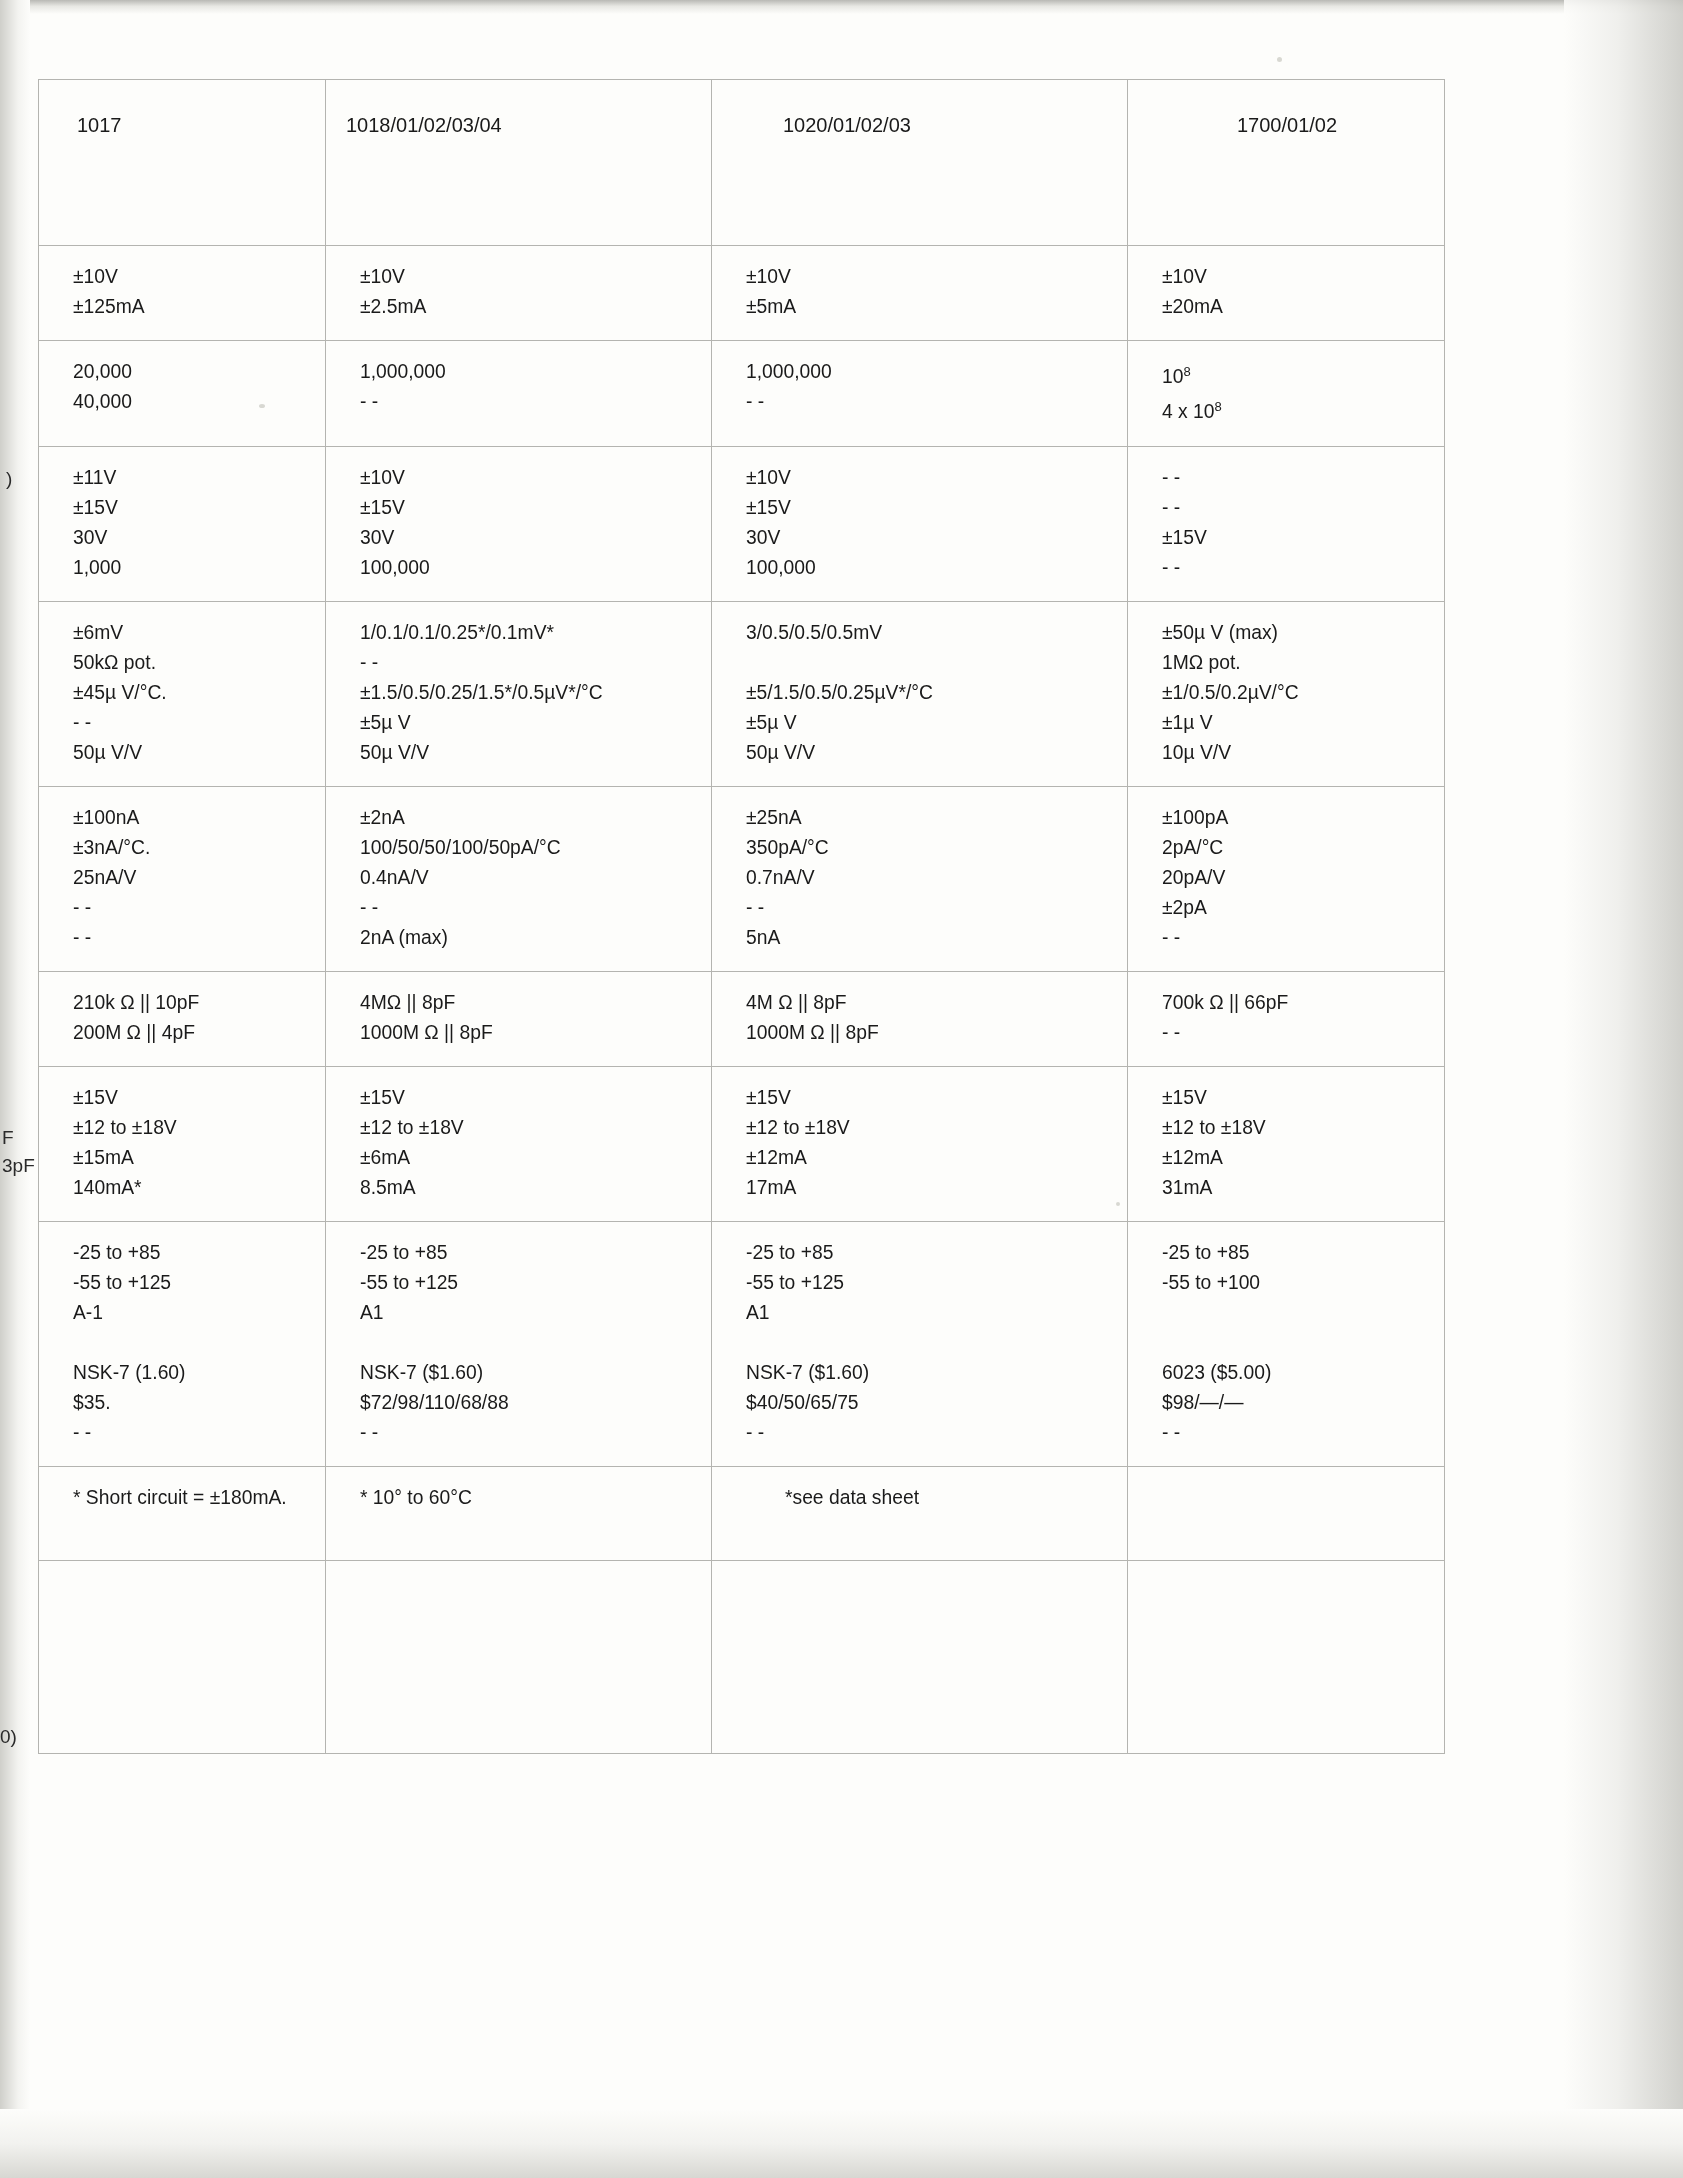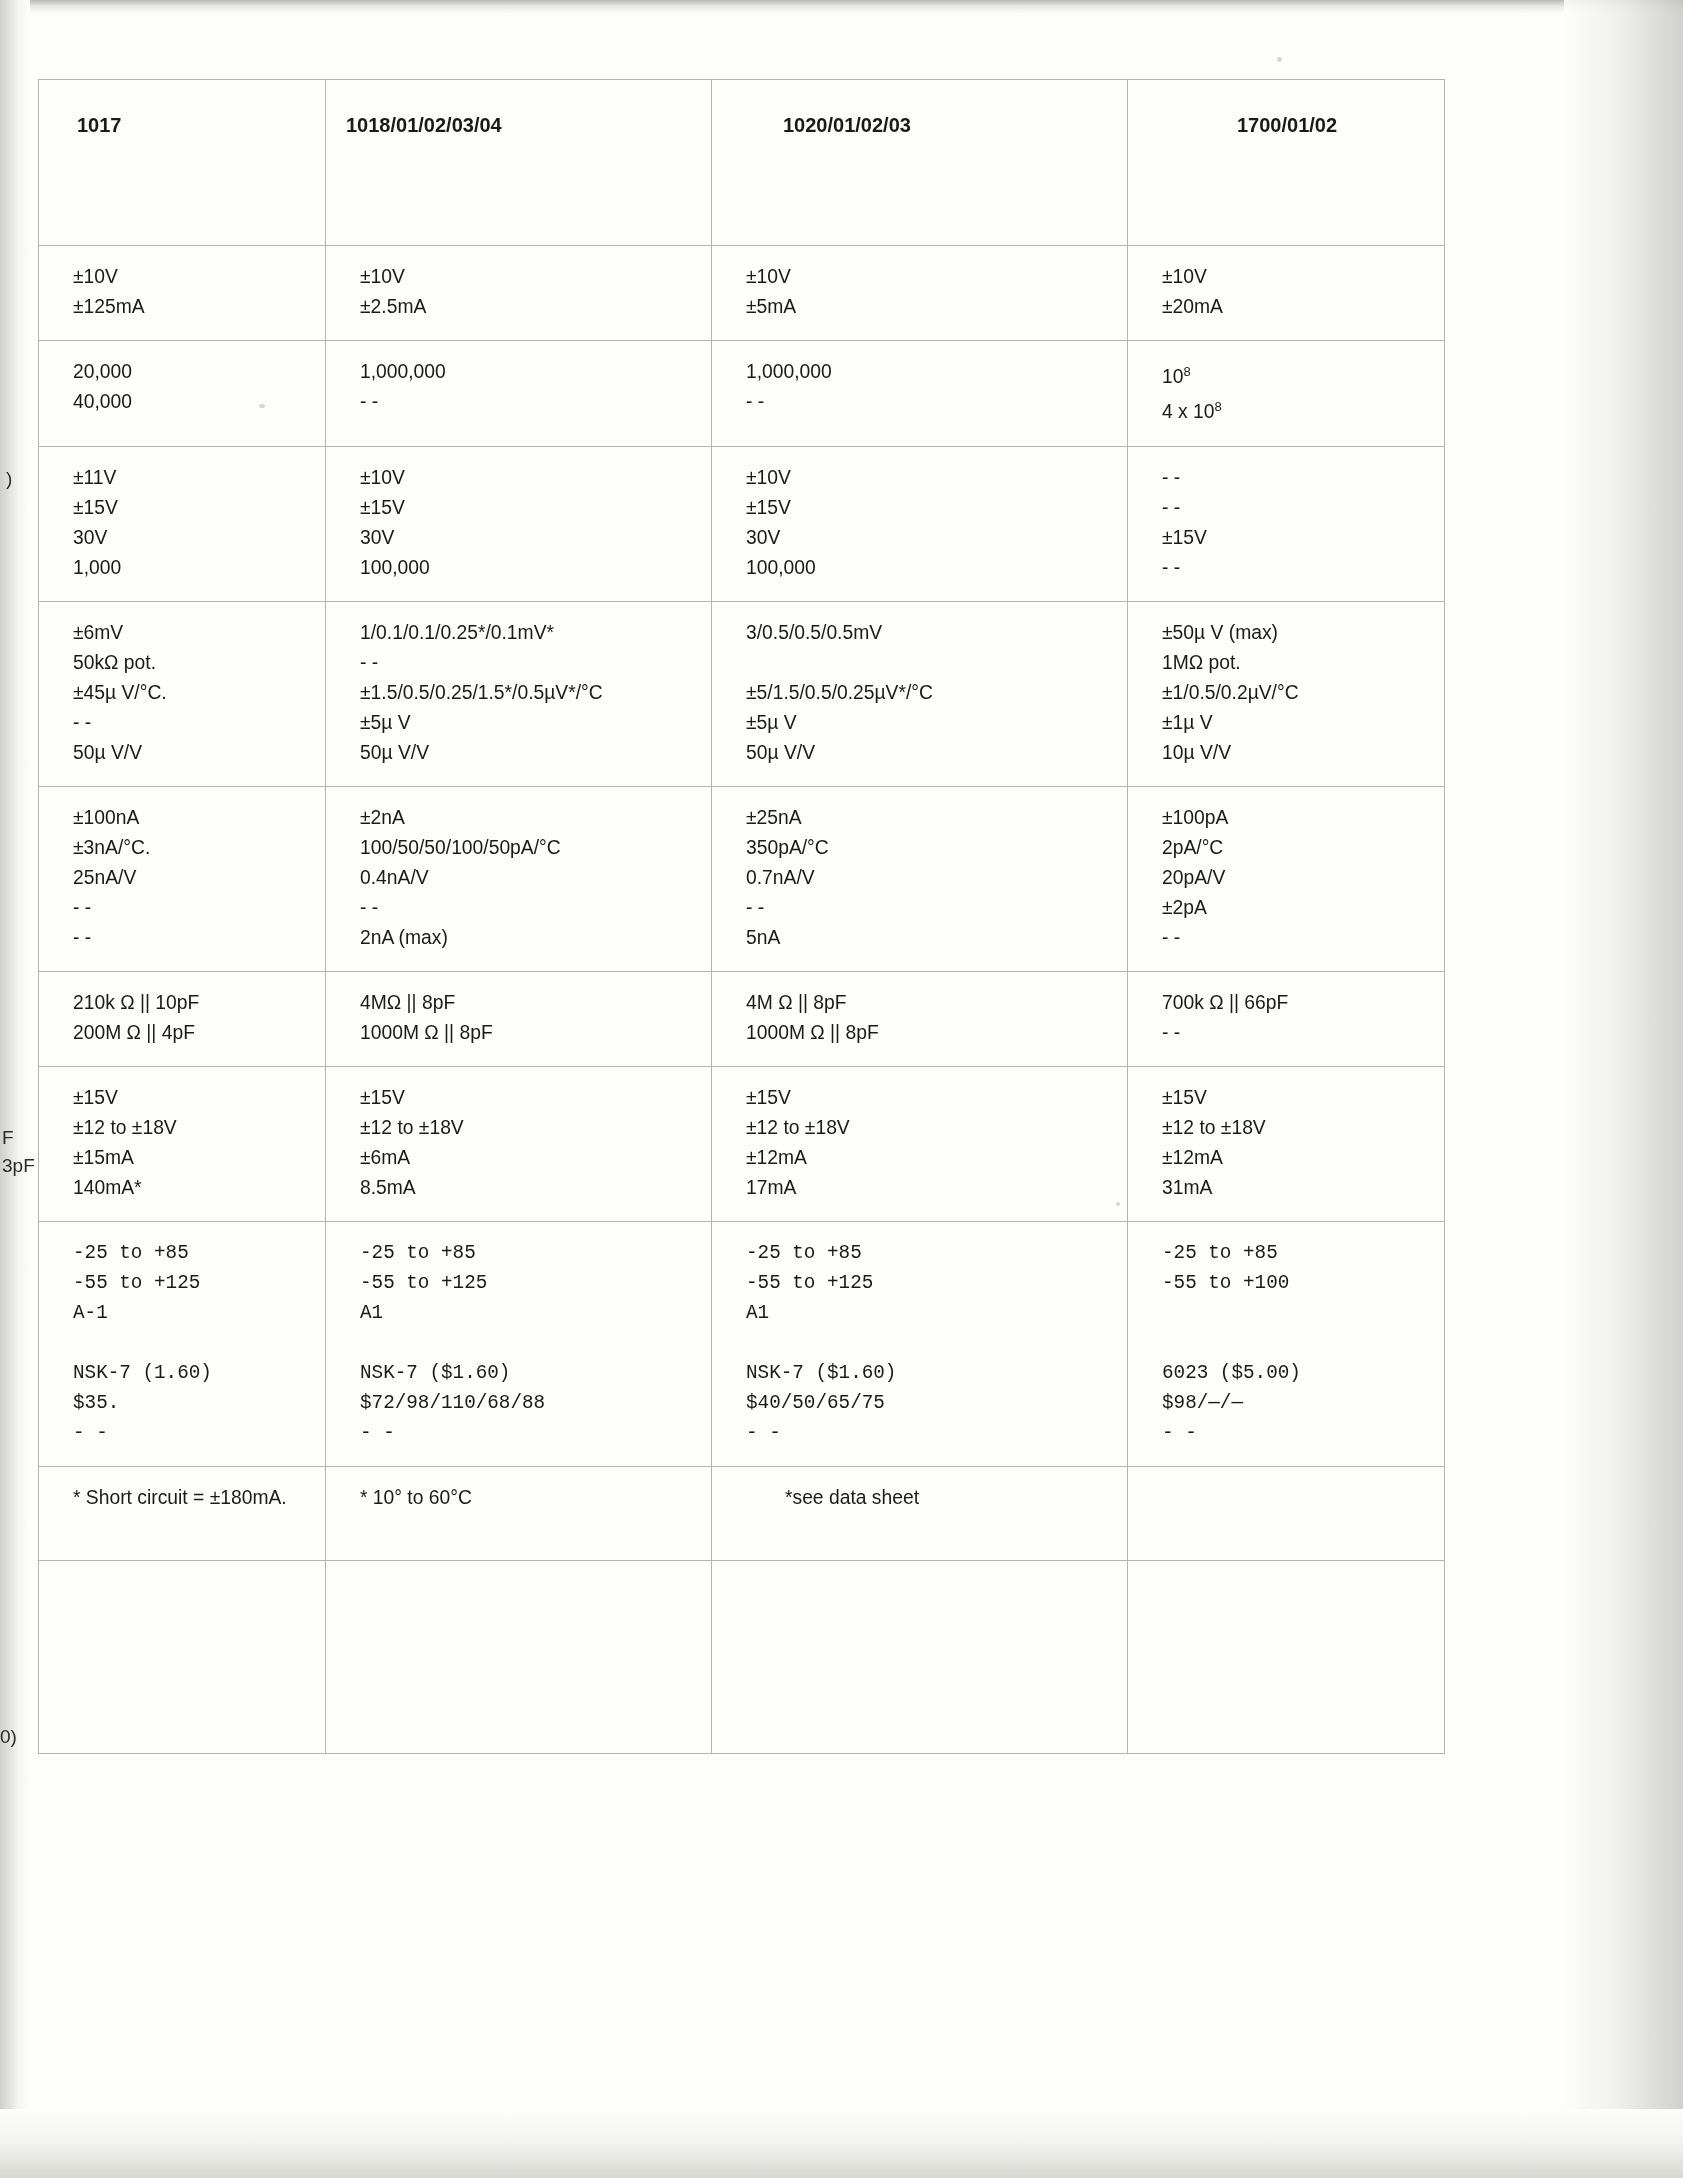--- a/index.html
+++ b/index.html
@@ -75,36 +75,36 @@
   table.spec td {
     border: 1px solid #b4b4b0;
     vertical-align: top;
     padding: 16px 20px 18px 34px;
     font-size: 19.3px;
     line-height: 30px;
     white-space: pre-line;
   }
   table.spec tr.head td {
     height: 117px;
-    font-weight: bold;
+    font-weight: normal;
     font-size: 20px;
     padding-top: 30px;
   }
   tr.head td.h0 { padding-left: 38px; }
   tr.head td.h1 { padding-left: 20px; }
   tr.head td.h2 { padding-left: 71px; }
   tr.head td.h3 { padding-left: 109px; }
 
   td.col0 { padding-left: 38px; }
   td.col1 { padding-left: 20px; }
   td.col2 { padding-left: 71px; }
   td.col3 { padding-left: 109px; }
 
   .sup { font-size: 13px; vertical-align: super; }
-  .note-row td { height: 188px; padding-top: 34px; font-family: Liberation Mono, monospace; }
+  .note-row td { height: 188px; padding-top: 34px; }
   .spacer-row td { height: 59px; border-top: none; margin-top: 8px; }
 
   .left-crumb {
     position: absolute;
     font-size: 19px;
     line-height: 28px;
     color: #2a2a2a;
     font-family: "Liberation Sans", sans-serif;
   }
 </style>

